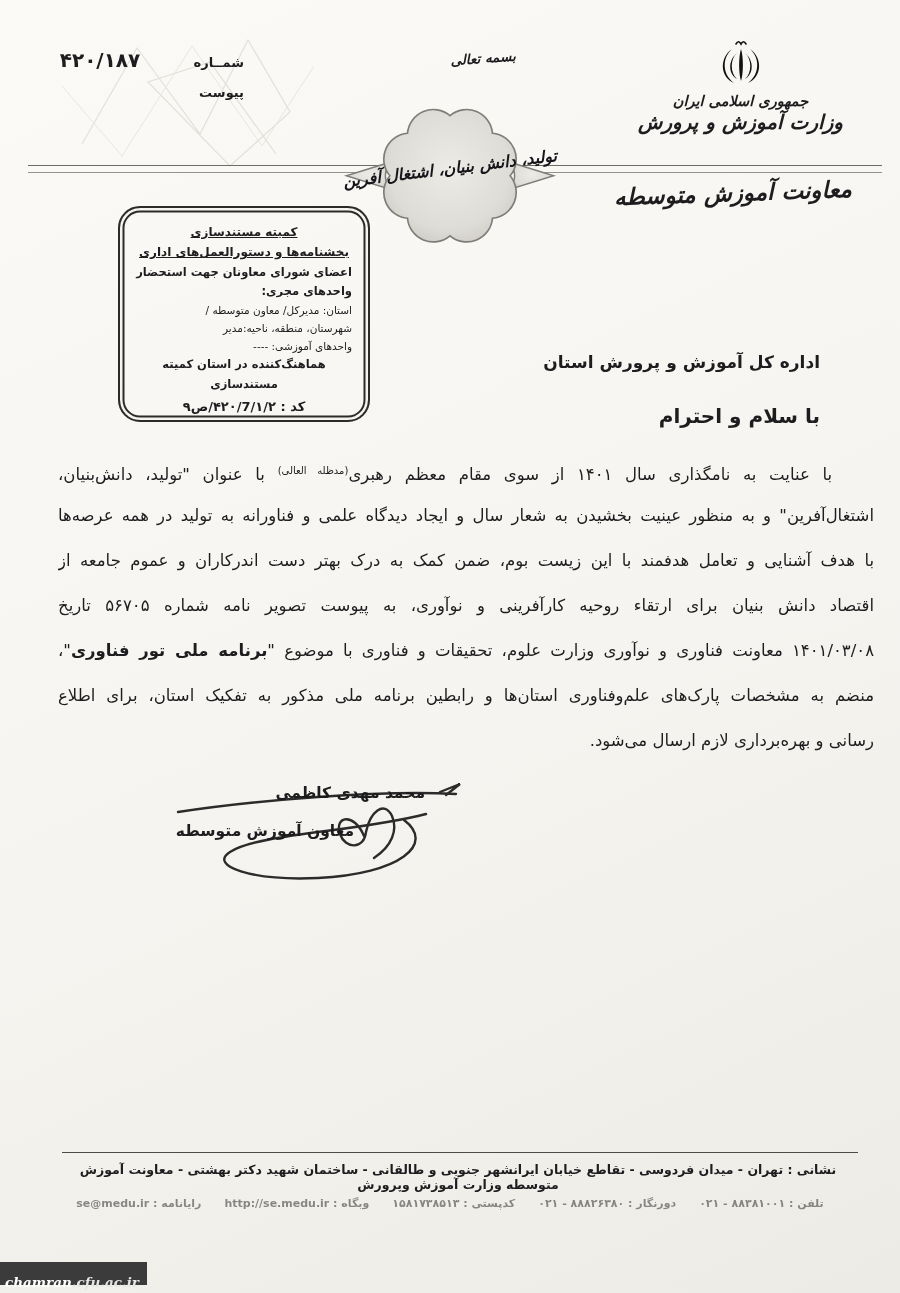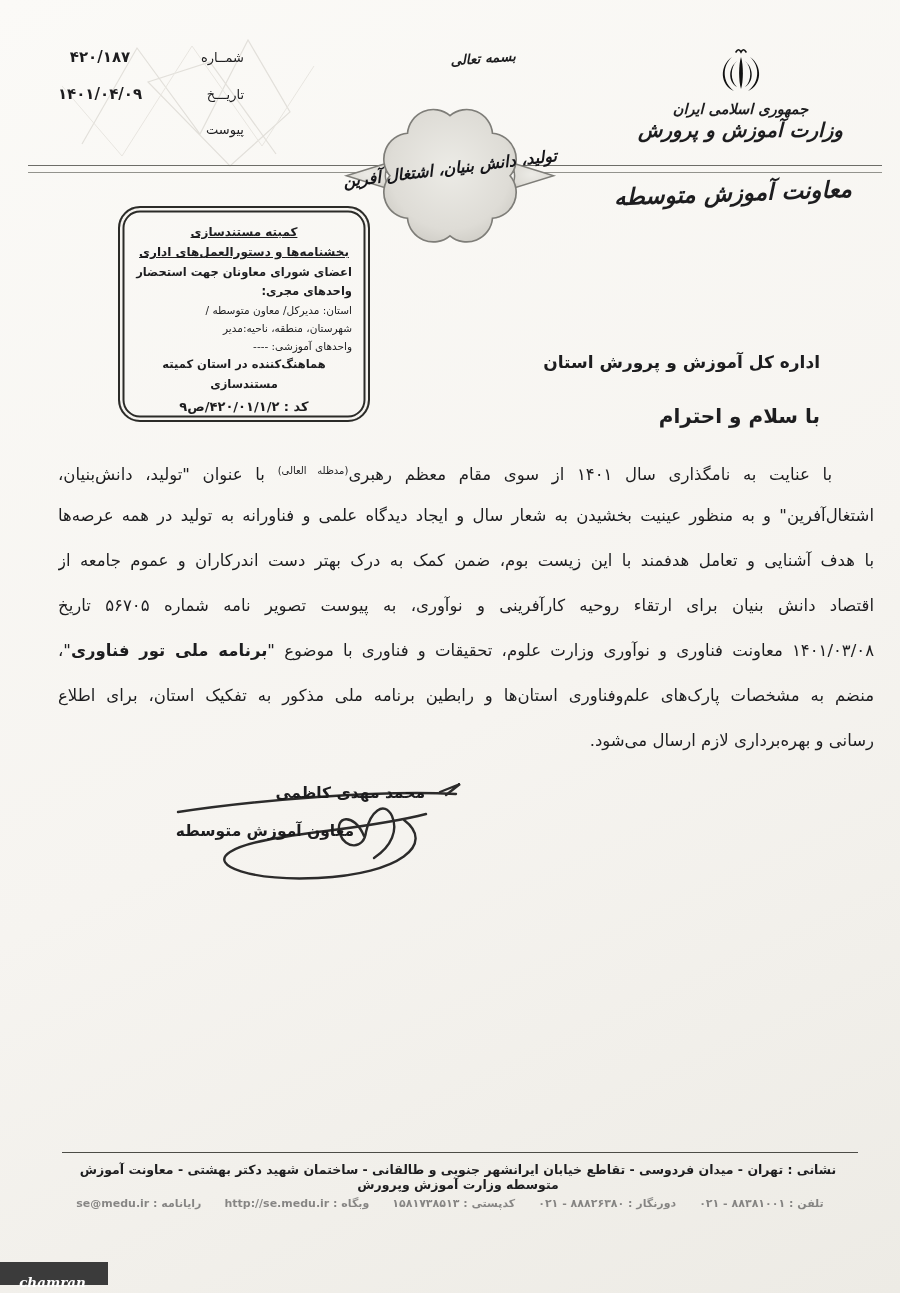--- a/index.html
+++ b/index.html
@@ -4,35 +4,35 @@
 <style>
   html,body{margin:0;padding:0;background:#9a9a9a;}
   .page{
     position:relative;width:900px;height:1293px;margin:0 auto;overflow:hidden;
     background:linear-gradient(155deg,#fbfaf7 0%,#f6f4f0 55%,#edebe5 100%);
     font-family:"DejaVu Sans",sans-serif;color:#1d1d1f;
   }
   
   .meta{position:absolute;left:16px;top:48px;width:228px;}
   .meta-row{display:flex;align-items:baseline;height:37px;}
-  .meta-value{flex:1;text-align:center;font-weight:bold;font-size:15px;direction:rtl;letter-spacing:1px;}
-  .meta-label{width:60px;font-size:13px;font-weight:normal;direction:rtl;text-align:right;}
+  .meta-value{flex:1;text-align:center;font-weight:bold;font-size:20px;direction:rtl;letter-spacing:1px;}
+  .meta-label{width:60px;font-size:13px;font-weight:bold;direction:rtl;text-align:right;}
   
   .bismillah{position:absolute;left:428px;top:50px;width:110px;text-align:center;
     font-size:13.5px;font-weight:bold;font-style:italic;transform:rotate(-4deg);}
   
   .rule-top{position:absolute;left:28px;right:18px;top:165px;height:6px;
     border-top:1.7px solid #6d6d68;border-bottom:1.3px solid #93938d;z-index:1;}
   
   .medallion{position:absolute;left:336px;top:98px;width:228px;height:140px;z-index:2;}
   .medallion svg{position:absolute;inset:0;}
   .slogan{position:absolute;inset:0;display:flex;align-items:center;justify-content:center;
     transform:rotate(-7deg);font-weight:bold;font-style:italic;font-size:16px;direction:rtl;color:#16161a;}
   
-  .org-header{position:absolute;right:52px;top:46px;width:215px;text-align:center;}
+  .org-header{position:absolute;right:52px;top:38px;width:215px;text-align:center;}
   .emblem{display:block;margin:0 auto;}
   .country{font-size:14.5px;font-weight:bold;font-style:italic;margin-top:3px;direction:rtl;}
   .ministry{font-size:20px;font-weight:bold;font-style:italic;margin-top:1px;direction:rtl;}
   .deputy{position:absolute;right:48px;top:180px;font-size:23px;font-weight:bold;font-style:italic;
     direction:rtl;transform:rotate(-2deg);}
   
   .routing-box{position:absolute;left:118px;top:206px;width:252px;height:216px;box-sizing:border-box;
     border:2px solid #2b2b28;border-radius:22px;
     box-shadow:inset 0 0 0 2.5px #f6f4f0, inset 0 0 0 4.5px #2b2b28;
     padding:14px 16px 8px;direction:rtl;}
@@ -57,44 +57,40 @@
   .sig-title{position:absolute;right:126px;top:52px;font-size:15.5px;font-weight:bold;direction:rtl;}
   .sig svg{position:absolute;inset:0;overflow:visible;}
   
   .footer-rule{position:absolute;left:62px;right:42px;top:1152px;border-top:1.7px solid #4c4c46;}
   .footer-address{position:absolute;left:52px;right:36px;top:1162px;text-align:center;
     font-size:12.5px;font-weight:bold;direction:rtl;}
   .footer-contacts{position:absolute;left:36px;right:36px;top:1197px;text-align:center;
     font-size:11px;font-weight:bold;direction:rtl;opacity:.5;filter:blur(.35px);white-space:pre-wrap;}
   
   .site-watermark{position:absolute;left:0;top:1262px;height:23px;min-width:108px;background:#3b3b3b;
-    display:flex;align-items:center;padding:12px 8px 0 5px;box-sizing:border-box;direction:ltr;
-    font-family:"DejaVu Serif",serif;font-style:italic;font-weight:bold;font-size:13.5px;color:#ffffff;flex-direction:column;}
+    display:flex;padding:12px 8px 0 5px;box-sizing:border-box;direction:ltr;
+    font-family:"DejaVu Serif",serif;font-style:italic;font-weight:bold;font-size:13.5px;color:#ffffff;}
   .site-watermark .domain{color:#e5e5e5;}
   
   .scribble{position:absolute;left:52px;top:26px;opacity:.45;}
 </style>
 </head>
 <body>
 
 <div class="page">
 
   <svg class="scribble" width="280" height="150" viewBox="0 0 280 150">
     <path d="M30,118 L85,22 L148,108 L196,14 L238,86 L178,140 L96,56 L158,36 L224,128" fill="none" stroke="#c6c2ba" stroke-width="1.2"></path>
     <path d="M10,60 L70,130 L140,20 L210,120 L262,40" fill="none" stroke="#d2cec6" stroke-width="1"></path>
   </svg>
 
   <div class="meta">
     <div class="meta-row">
       <span class="meta-value">۴۲۰/۱۸۷</span>
       <span class="meta-label">شمــاره</span>
-    </div>
-    <div class="meta-row">
-      <span class="meta-value">۱۴۰۱/۰۴/۰۹</span>
-      <span class="meta-label">تاریـــخ</span>
     </div>
     <div class="meta-row">
       <span class="meta-value"></span>
       <span class="meta-label">پیوست</span>
     </div>
   </div>
 
   <div class="bismillah">بسمه تعالی</div>
 
   <div class="rule-top"></div>
@@ -134,21 +130,21 @@
 
   <div class="routing-box">
     <div class="rb-line rb-u">کمیته مستندسازی</div>
     <div class="rb-line rb-u">بخشنامه‌ها و دستورالعمل‌های اداری</div>
     <div class="rb-line">اعضای شورای معاونان جهت استحضار</div>
     <div class="rb-right-b">واحدهای مجری:</div>
     <div class="rb-right">استان: مدیرکل/ معاون متوسطه /</div>
     <div class="rb-right">شهرستان، منطقه، ناحیه:مدیر</div>
     <div class="rb-right">واحدهای آموزشی: ----</div>
     <div class="rb-line">هماهنگ‌کننده در استان کمیته مستندسازی</div>
-    <div class="rb-line rb-code">کد : ۴۲۰/۰۱/۱/۲/ص۹</div>
+    <div class="rb-line rb-code">کد : ۴۲۰/7/۱/۲/ص۹</div>
   </div>
 
   <div class="addressee">اداره کل آموزش و پرورش استان</div>
   <div class="salutation">با سلام و احترام</div>
 
   <div class="body-text">
     <div class="body-line first"><span>با عنایت به نامگذاری سال ۱۴۰۱ از سوی مقام معظم رهبری</span><span class="sup">(مدظله العالی)</span><span> با عنوان "تولید، دانش‌بنیان،</span></div>
     <div class="body-line">اشتغال‌آفرین" و به منظور عینیت بخشیدن به شعار سال و ایجاد دیدگاه علمی و فناورانه به تولید در همه عرصه‌ها</div>
     <div class="body-line">با هدف آشنایی و تعامل هدفمند با این زیست بوم، ضمن کمک به درک بهتر دست اندرکاران و عموم جامعه از</div>
     <div class="body-line">اقتصاد دانش بنیان برای ارتقاء روحیه کارآفرینی و نوآوری، به پیوست تصویر نامه شماره ۵۶۷۰۵ تاریخ</div>

